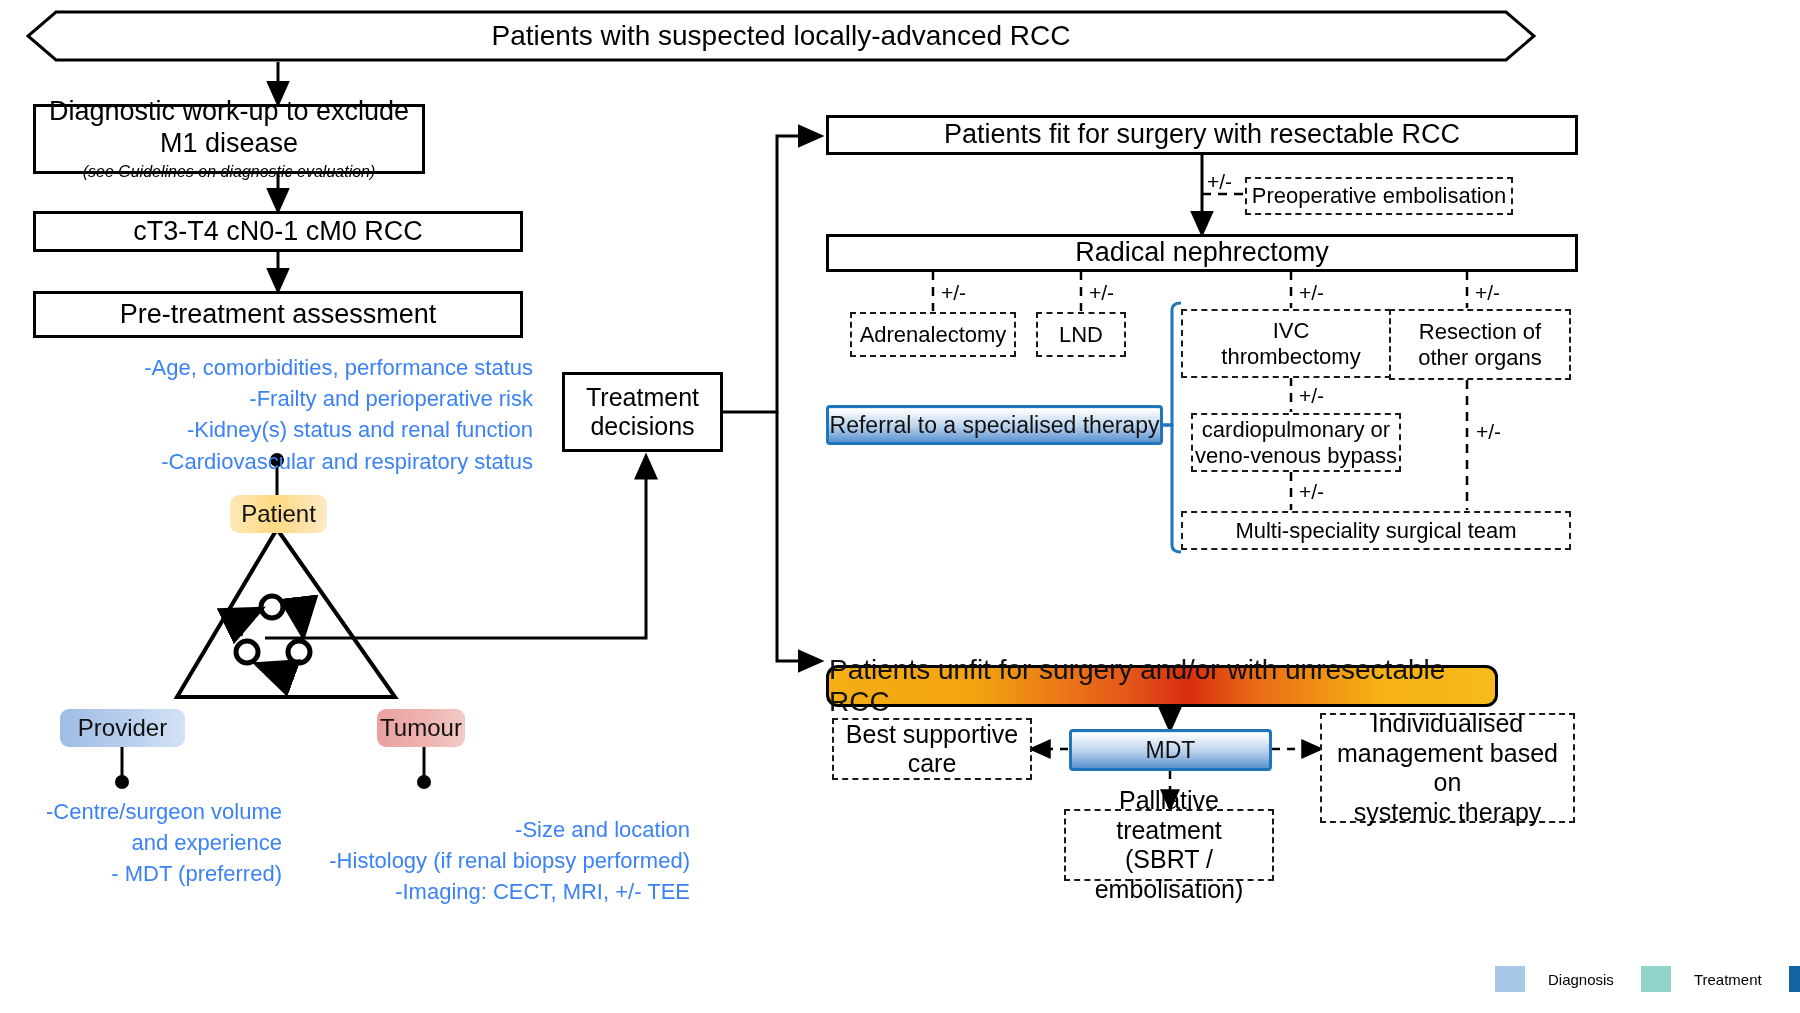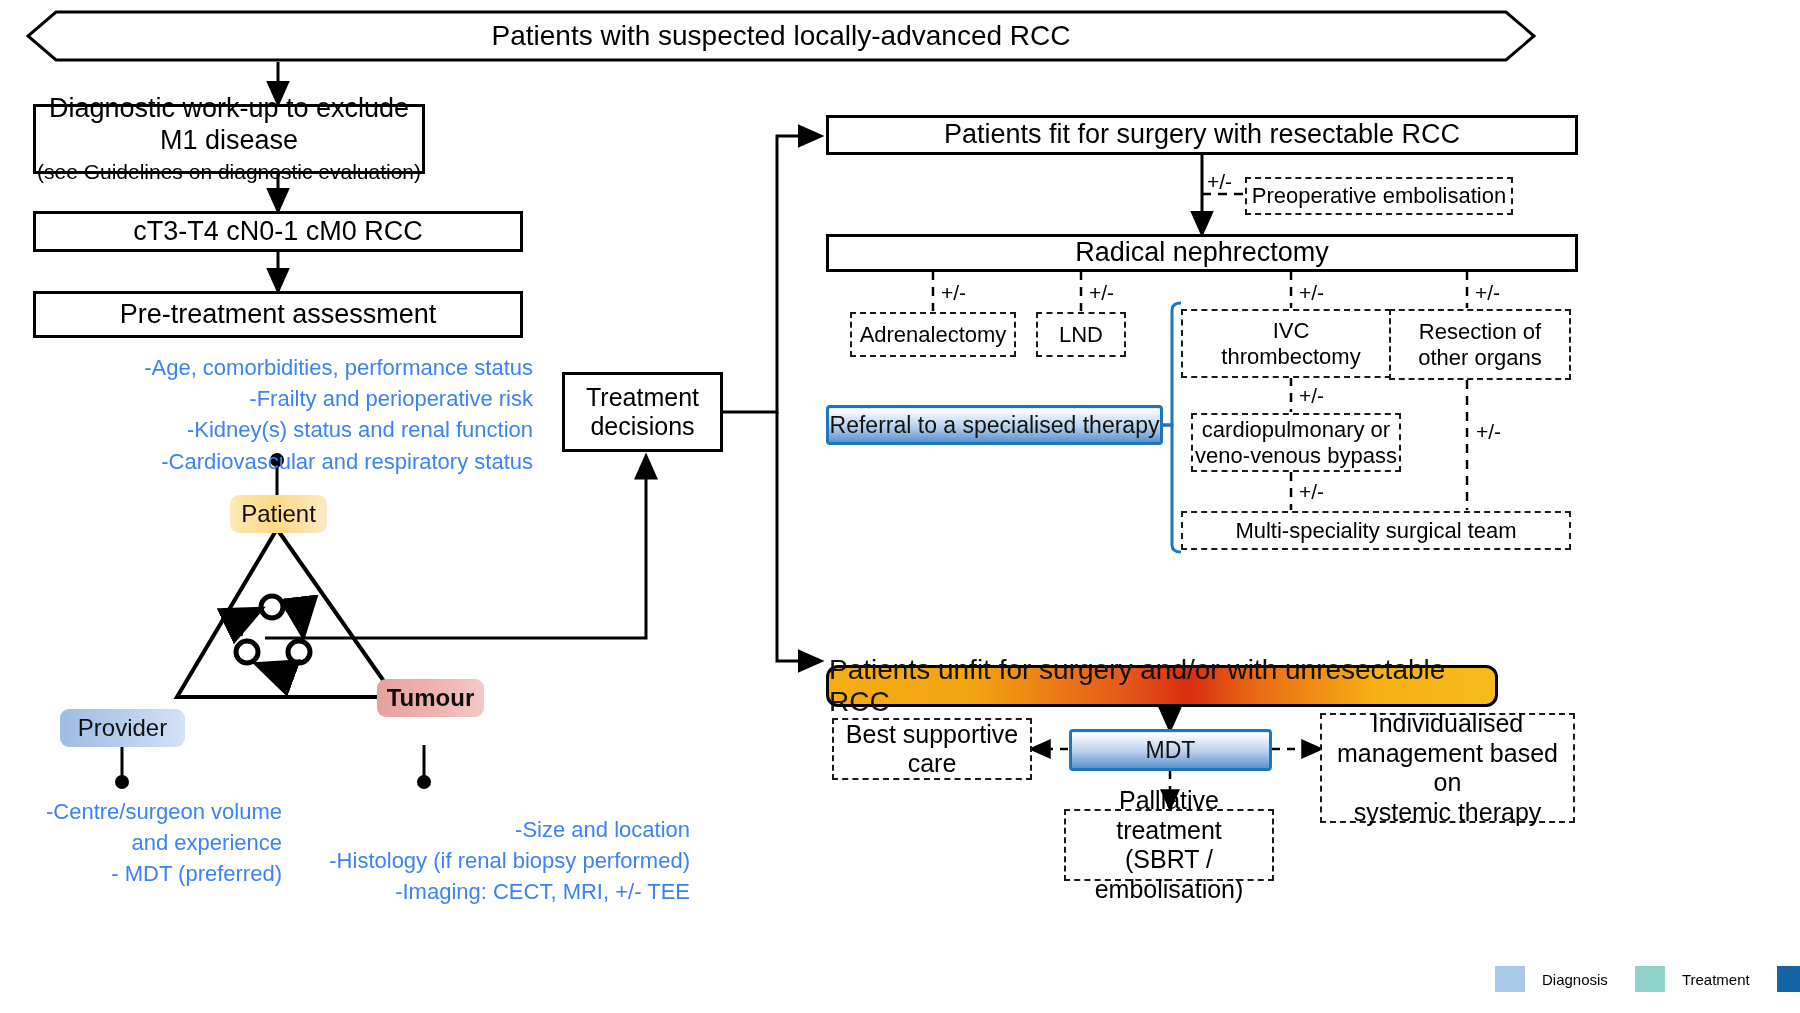--- a/index.html
+++ b/index.html
@@ -40,21 +40,22 @@
     background: #ffffff;
   }
   .dashed {
     border: 2.5px dashed #1a1a1a;
     background: #ffffff;
   }
   .bignode { font-size: 27px; }
   .midnode { font-size: 25px; }
   .smallnode { font-size: 22px; }
   .sub-italic {
-    font-size: 21px;
+    font-style: italic;
+    font-size: 16px;
     margin-top: 3px;
   }
   .plusminus {
     position: absolute;
     font-size: 21px;
     color: #000;
     background: transparent;
     white-space: nowrap;
   }
   .freetext {
@@ -131,21 +132,21 @@
     font-size: 15px;
   }
   .legend .sw {
     width: 30px;
     height: 26px;
     display: inline-block;
   }
   .legend .lg-item {
     display: flex;
     align-items: center;
-    gap: 17px;
+    gap: 23px;
     margin-right: 18px;
   }
 </style>
 </head>
 <body>
 
 <div id="canvas">
 
   <svg id="edges" viewBox="0 0 1800 1013" xmlns="http://www.w3.org/2000/svg">
     <defs>
@@ -256,21 +257,21 @@
 -Cardiovascular and respiratory status</div>
 
   <div class="role-chip chip-patient" style="left:230px; top:495px; width:97px; height:38px;">
     <span>Patient</span>
   </div>
 
   <div class="role-chip chip-provider" style="left:60px; top:709px; width:125px; height:38px;">
     <span>Provider</span>
   </div>
 
-  <div class="role-chip chip-tumour" style="left:377px; top:679px; width:107px; height:38px;font-weight:bold;">
+  <div class="role-chip chip-tumour" style="left:377px; top:709px; width:88px; height:38px;">
     <span>Tumour</span>
   </div>
 
   <div class="freetext" style="left:22px; top:796px; width:260px;">-Centre/surgeon volume
 and experience
 - MDT (preferred)</div>
 
   <div class="freetext" style="left:290px; top:796px; width:400px;margin-top:18px;">-Size and location
 -Histology (if renal biopsy performed)
 -Imaging: CECT, MRI, +/- TEE</div>

